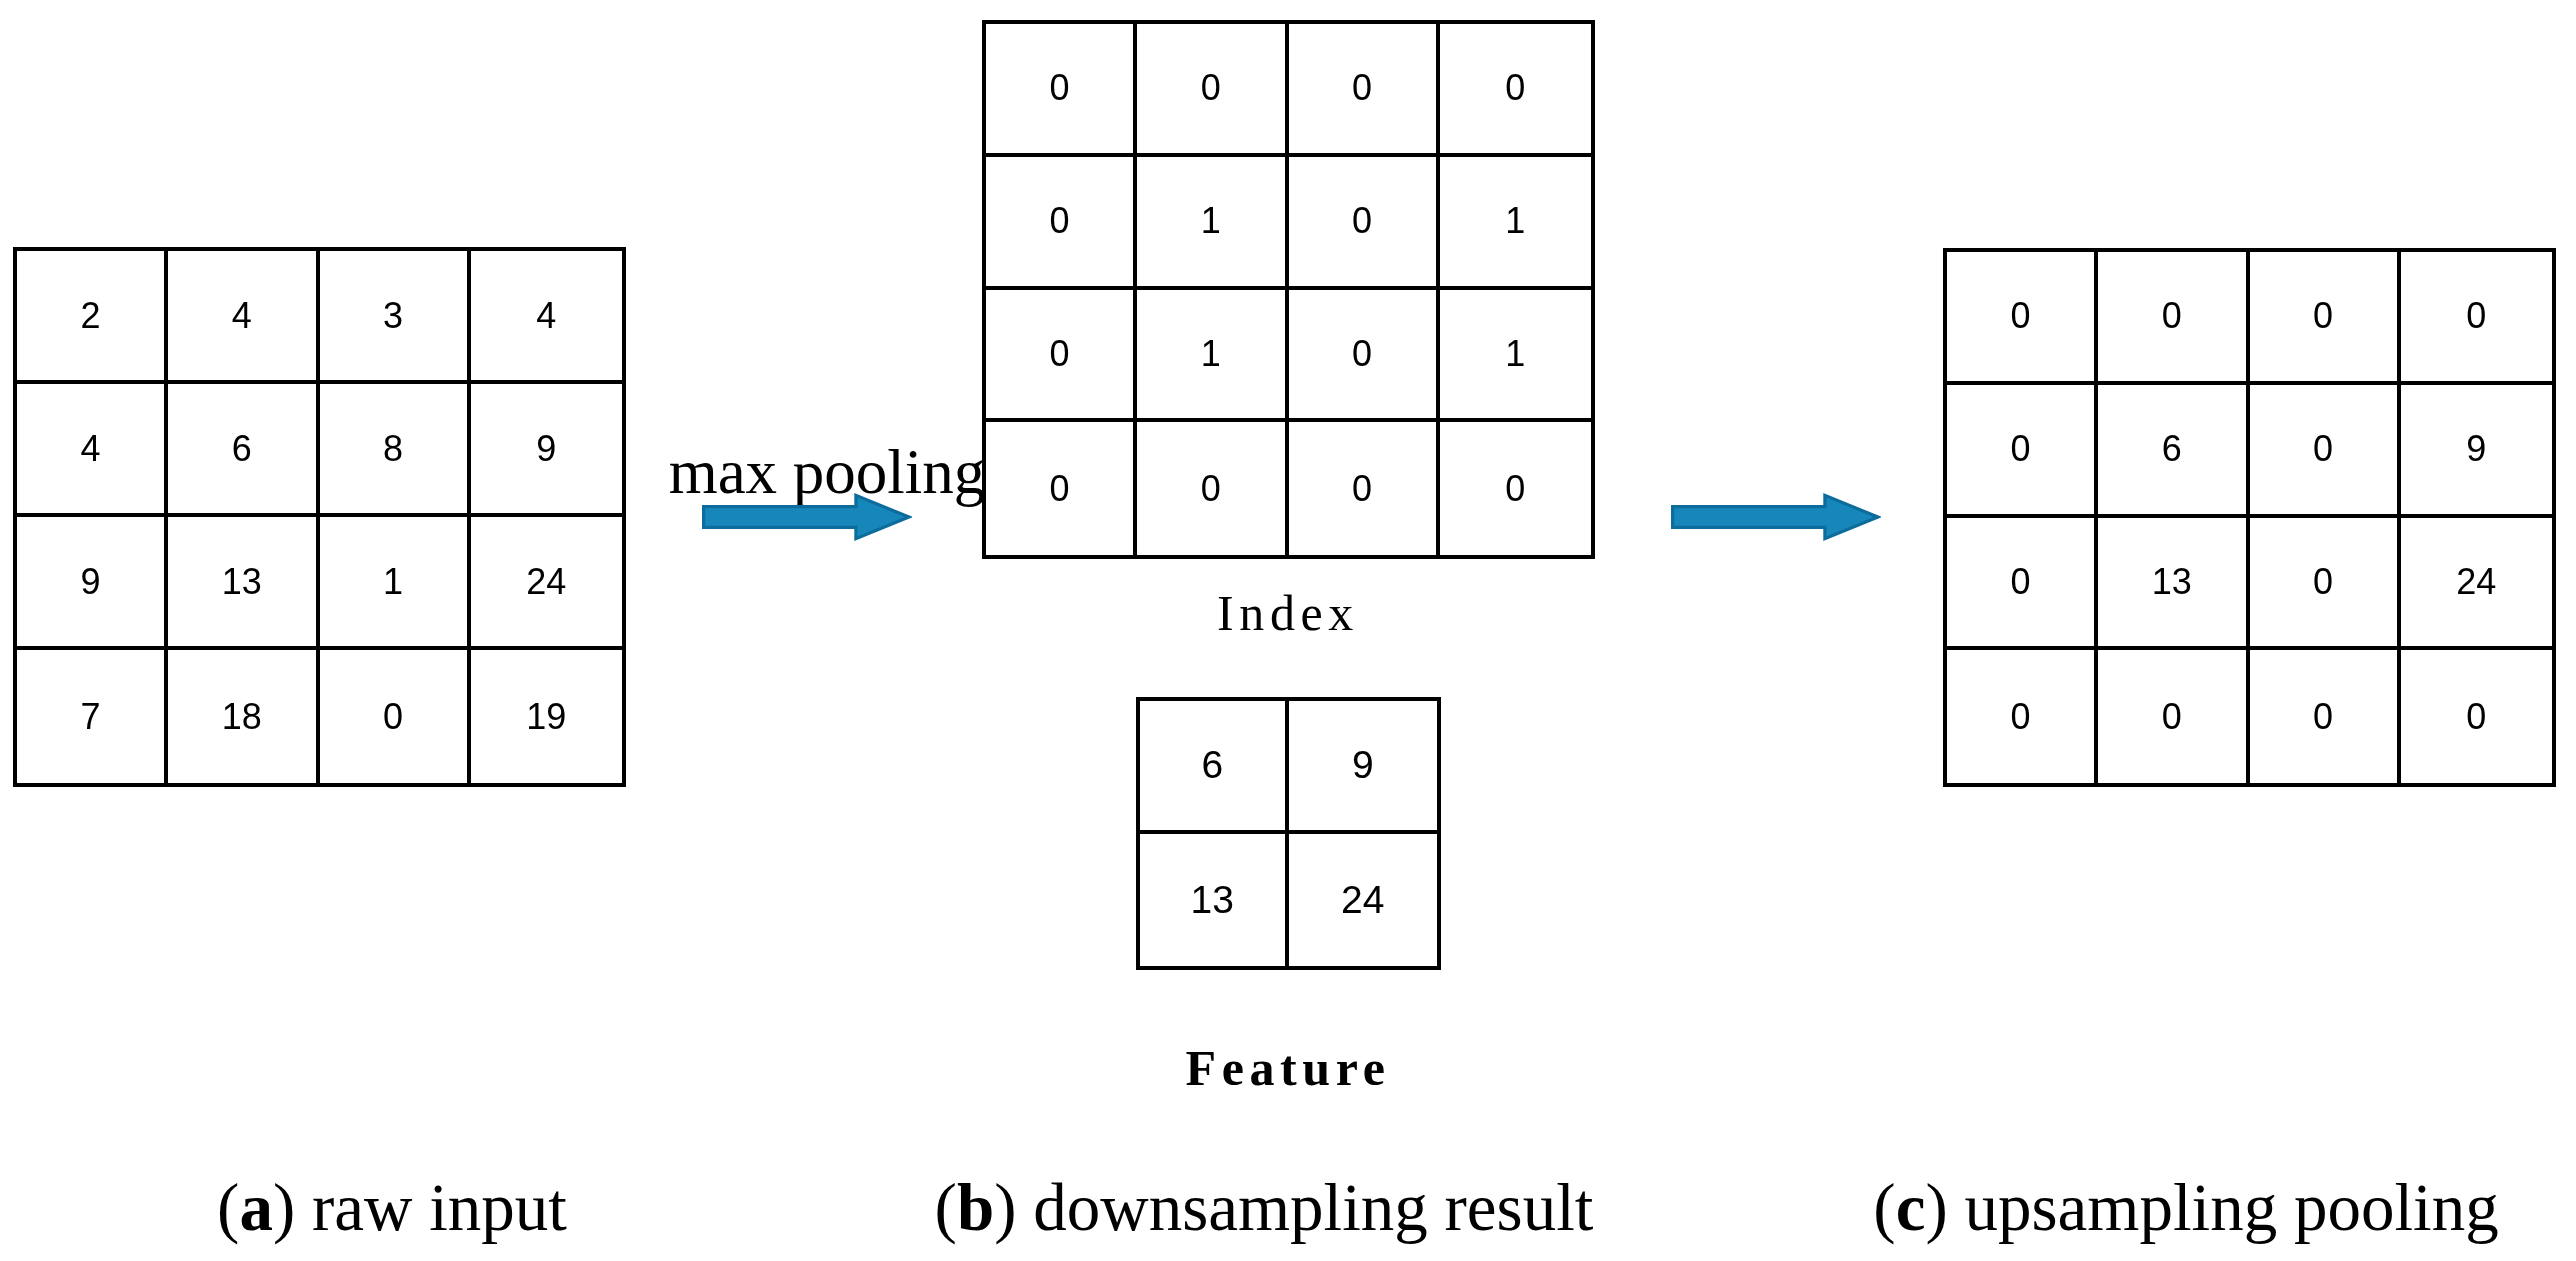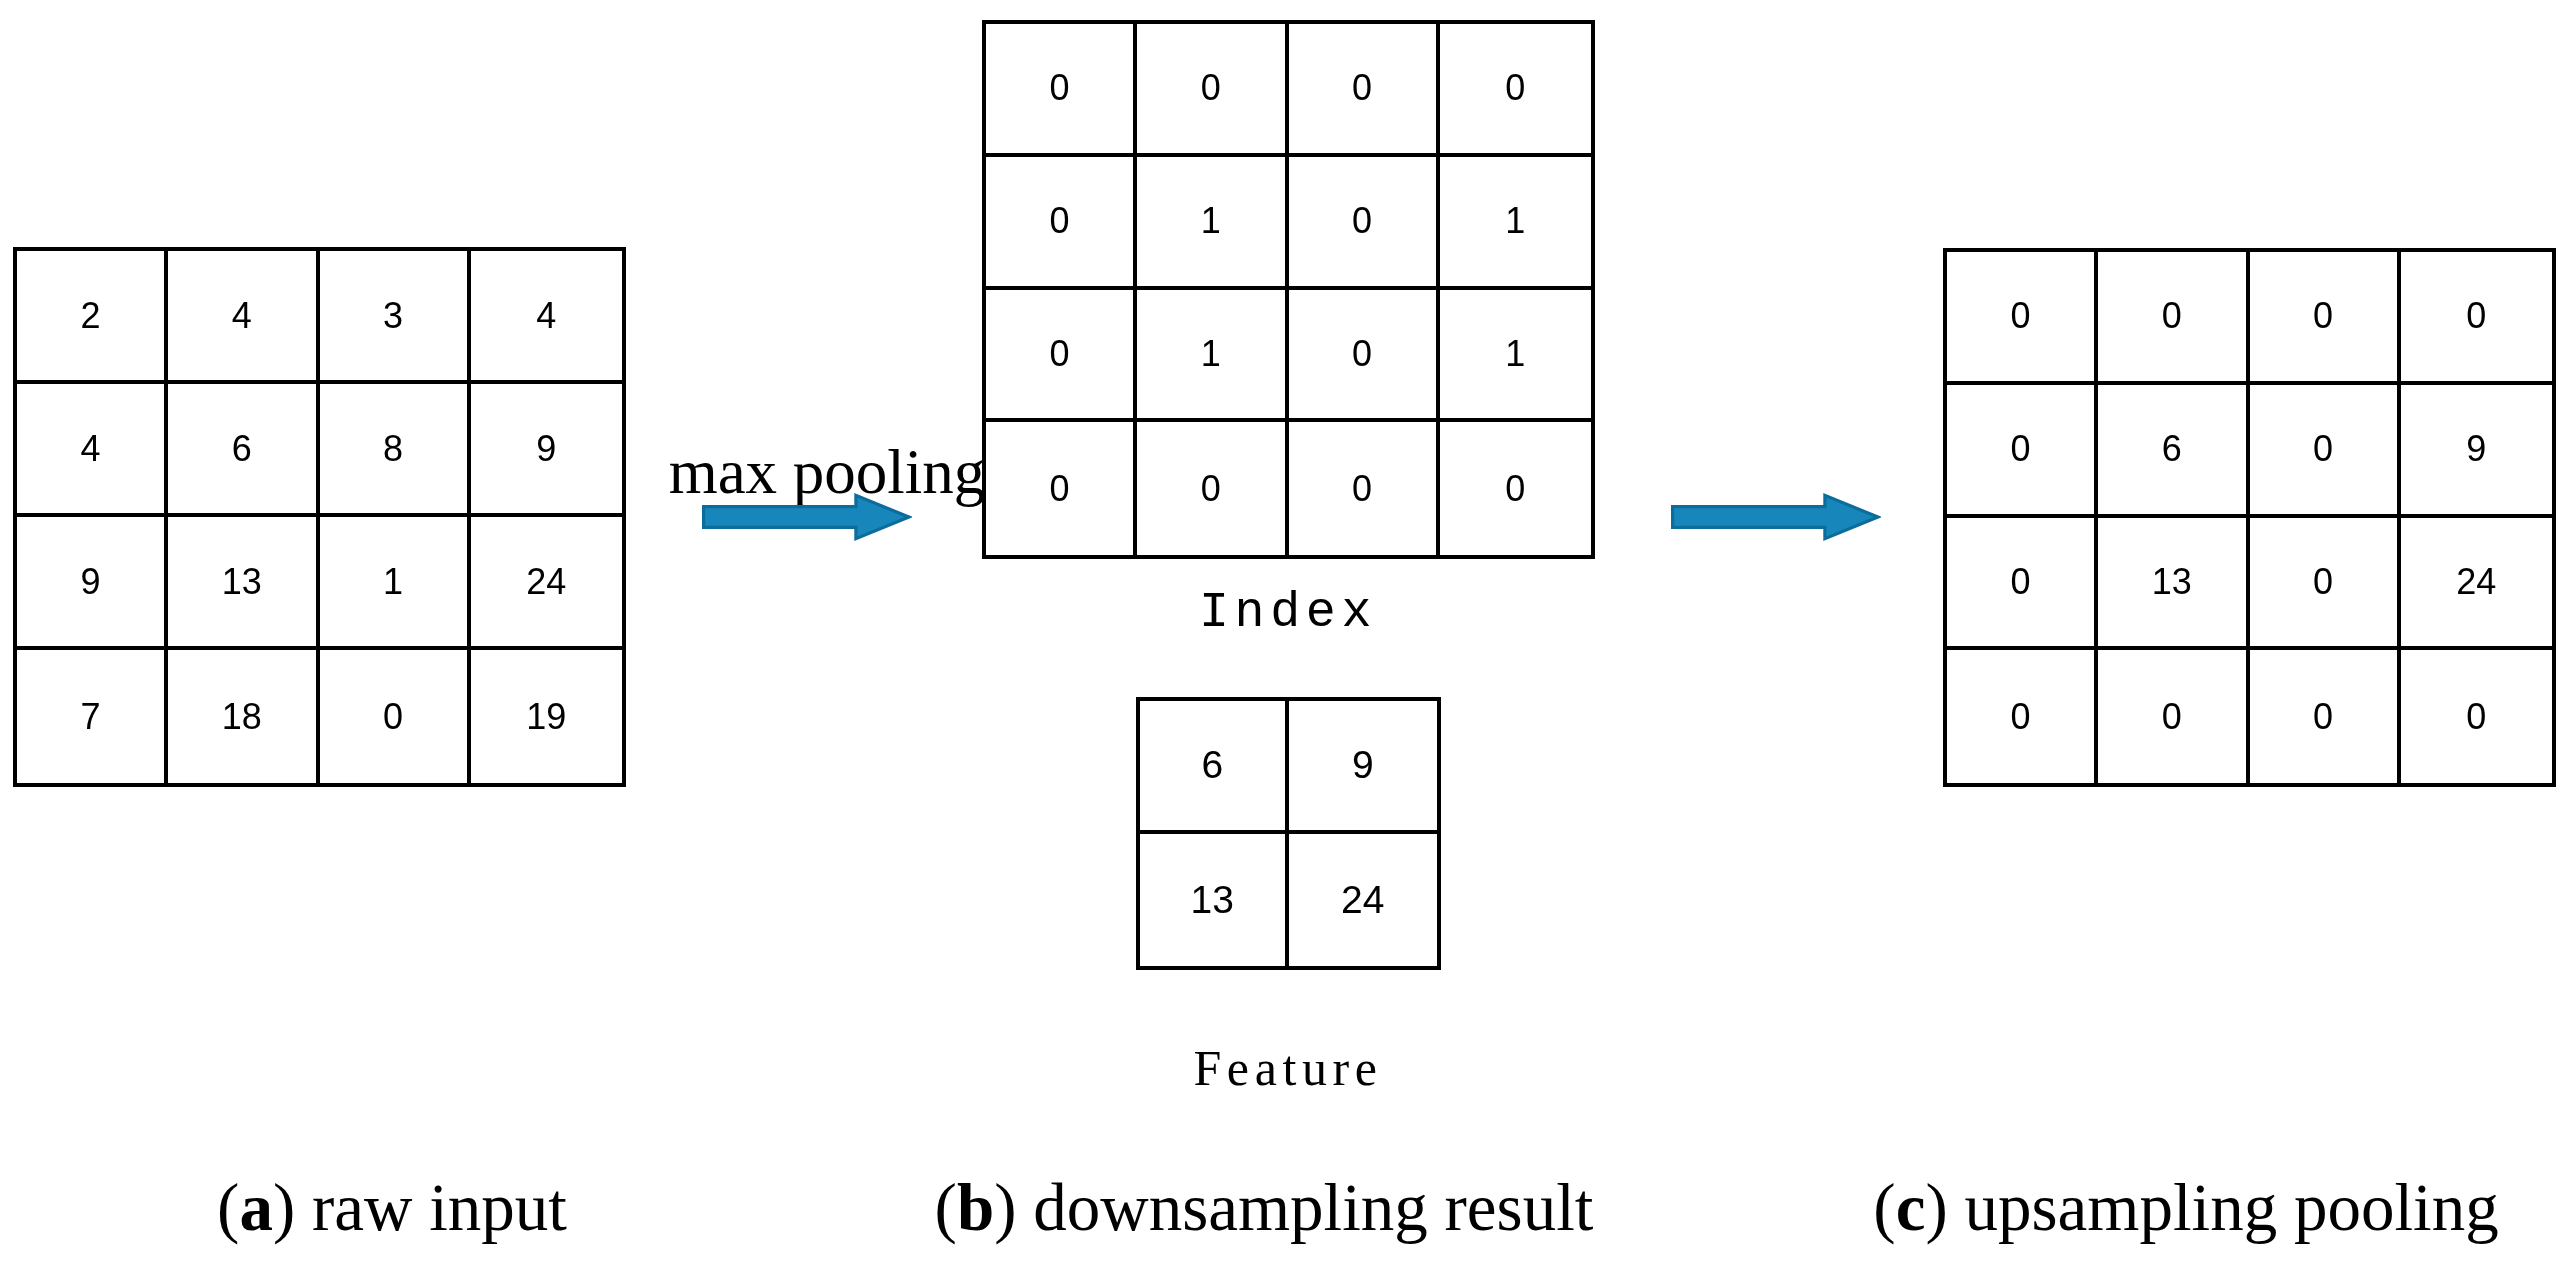--- a/index.html
+++ b/index.html
@@ -40,22 +40,22 @@
   #grid-up{left:1943px;top:248px;width:613px;height:539px;}
 
   .mid-label{
     position:absolute;
     transform:translateX(-50%);
     font-size:50px;
     letter-spacing:5.6px;
     line-height:1;
     white-space:nowrap;
   }
-  #label-index{left:1288px;top:588px;font-family:Liberation Mono, monospace;}
-  #label-feature{left:1288px;top:1043px;}
+  #label-index{left:1288px;top:588px;}
+  #label-feature{left:1288px;top:1043px;font-weight:bold;}
 
   .arrow-label{
     position:absolute;
     transform:translateX(-50%);
     font-size:63px;
     line-height:1;
     white-space:nowrap;
   }
   #label-maxpool{left:827px;top:441px;}
   #label-maxunpool{left:1791px;top:441px;}

